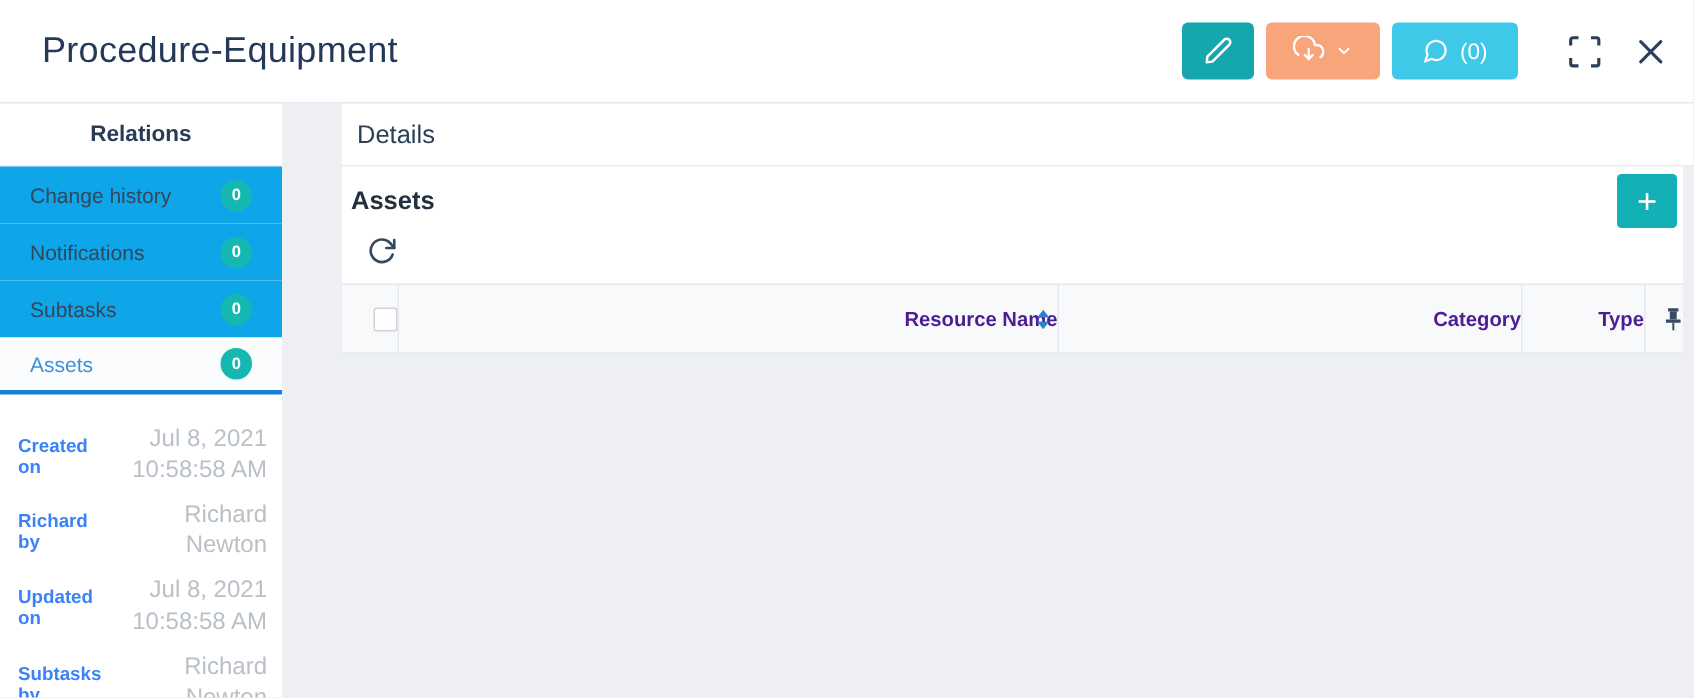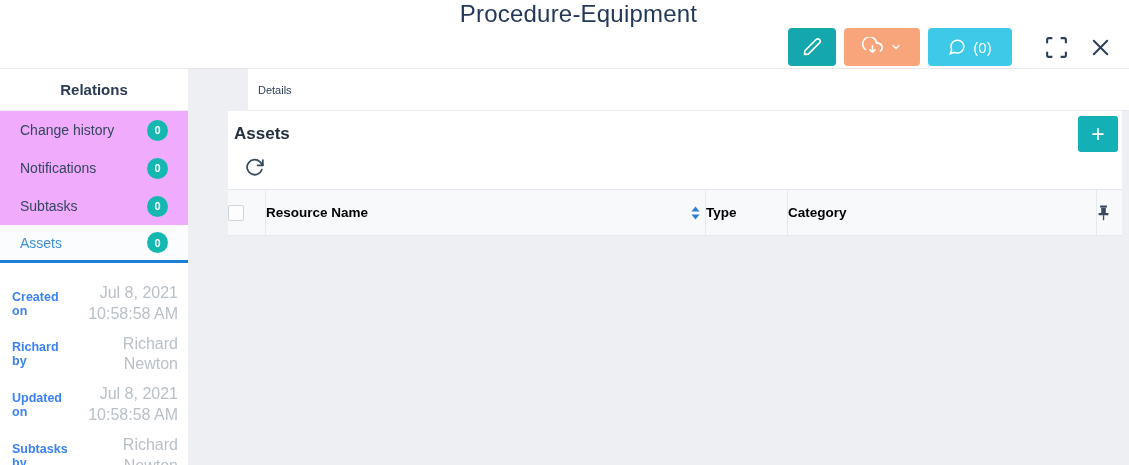--- a/index.html
+++ b/index.html
@@ -2,64 +2,64 @@
 <html><head>
 <meta charset="utf-8">
 <style>
   * { margin:0; padding:0; box-sizing:border-box; }
   html,body { width:1129px; height:465px; }
   body { font-family:"Liberation Sans","DejaVu Sans",sans-serif; background:#edeff2; overflow:hidden; }
   .app { position:relative; width:1129px; height:465px; background:#edeff2; }
 
   
   .header { position:absolute; top:0; left:0; width:100%; height:69px; background:#fff;
-            border-bottom:1px solid #e7e9ec; display:flex; align-items:center; z-index:5;flex-direction:column; }
+            border-bottom:1px solid #e7e9ec; display:flex; align-items:center; z-index:5; }
   .page-title { margin-left:28px; font-size:24px; font-weight:400; color:#24395a; letter-spacing:.2px; }
   .hbtns { margin-left:auto; display:flex; align-items:center; padding-right:17px; }
   .btn { height:38px; border:none; border-radius:4px; color:#fff; display:flex; align-items:center;
          justify-content:center; font-family:inherit; font-size:15px; cursor:pointer; margin-left:8px; }
   .btn-edit { width:48px; background:#14a7ae; margin-left:0; }
   .btn-export { width:76px; background:#f8a57c; gap:7px; }
   .btn-comments { width:84px; background:#3ec9e8; gap:7px; }
   .btn-complete { width:118px; background:#2ecb8e; gap:8px; }
   .iconbtn { background:none; border:none; padding:0; cursor:pointer; display:flex; align-items:center; }
   .iconbtn.fs { margin-left:32px; }
   .iconbtn.cl { margin-left:20px; }
 
   
   .sidebar { position:absolute; top:69px; left:0; width:188px; bottom:0; background:#fff; }
   .side-heading { height:42px; line-height:42px; text-align:center; font-weight:700; font-size:15px;
                   color:#2a3b55; border-bottom:1px solid #eceef1; }
   .side-item { height:38px; display:flex; align-items:center; padding:0 20px; font-size:14px;
-               color:#33465c; cursor:pointer; background:#f0abfc; }
+               color:#33465c; cursor:pointer; background:#0ea5e9; }
   .badge { margin-left:auto; min-width:21px; height:21px; border-radius:50%; background:#14b8b1;
            color:#fff; font-size:11px; font-weight:700; display:flex; align-items:center; justify-content:center; }
   .side-item.active { color:#3f8fd8; background:#fbfcfd; border-bottom:3px solid #1b7ed9; }
   .side-heading.own { margin-top:14px; height:40px; line-height:40px; }
   .own-fields { padding:20px 10px 0 12px; }
   .own-row { display:flex; align-items:center; margin-bottom:9px; }
   .own-label { font-size:12.5px; font-weight:700; color:#3b82f6; }
   .own-value { margin-left:auto; width:124px; text-align:right; font-size:16px; color:#b9c0c8; line-height:1.3; }
 
   
   .main { position:absolute; top:69px; left:228px; right:0; bottom:0; }
   .details-bar { height:42px; background:#fff; border-bottom:1px solid #e9ebee; display:flex;
-                 align-items:center; padding-left:10px; font-size:11px; color:#2b3f57; cursor:pointer;margin-left:20px; }
+                 align-items:center; padding-left:10px; font-size:17px; color:#2b3f57; cursor:pointer; }
   .assets-panel { background:#fff; margin-right:7px; }
   .assets-head { height:46px; display:flex; align-items:center; padding:0 4px 0 6px; }
   .assets-title { font-size:17px; font-weight:700; color:#22303f; }
   .add-btn { margin-left:auto; width:40px; height:36px; background:#13b1b6; border:none; border-radius:3px;
              color:#fff; font-size:23px; font-weight:400; line-height:1; cursor:pointer; font-family:inherit; }
   .refresh-row { height:30px; padding-left:16px; }
   .refresh-btn { background:none; border:none; padding:0; cursor:pointer; display:flex; }
 
   .table-head { margin-top:2px; height:47px; display:flex; background:#f7f9fb;
                 border-top:1px solid #e5e9ed; border-bottom:1px solid #e5e9ed; }
-  .cell { display:flex; align-items:center; justify-content:flex-start; font-size:13.5px; font-weight:700;
-          color:#000000; border-right:1px solid #e5e9ed; position:relative; }
+  .cell { display:flex; align-items:center; justify-content:flex-end; font-size:13.5px; font-weight:700;
+          color:#4c1d95; border-right:1px solid #e5e9ed; position:relative; }
   .cell-check { width:38px; }
   .cell-name { width:440px; }
   .cell-type { width:82px; }
   .cell-cat { width:309px; }
   .cell-pin { width:25px; border-right:none; cursor:pointer; }
   .checkbox { width:16px; height:16px; border:1px solid #cfd4d9; border-radius:2px; background:#fdfdfd;
               display:inline-block; cursor:pointer; }
   .sort { position:absolute; right:5px; top:50%; transform:translateY(-50%); display:flex; cursor:pointer; }
 </style>
 </head>
@@ -187,22 +187,22 @@
         </div>
         <div class="cell cell-name">
           <span>Resource Name</span>
           <span class="sort">
             <svg width="9" height="14" viewBox="0 0 9 14">
                 <path d="M4.5 0.5 L8.5 5.6 H0.5 Z" fill="#2f7fd1"></path>
                 <path d="M4.5 13.5 L0.5 8.4 H8.5 Z" fill="#2f7fd1"></path>
               </svg>
           </span>
         </div>
+        <div class="cell cell-cat">Category</div>
         <div class="cell cell-type">Type</div>
-        <div class="cell cell-cat">Category</div>
         <div class="cell cell-pin">
           <span style="display:flex">
             <svg width="13" height="16" viewBox="0 0 13 16" fill="#3a4a63">
                 <rect x="3" y="0.5" width="7" height="2.1" rx="0.4"></rect>
                 <rect x="4.2" y="2.6" width="4.6" height="5.4"></rect>
                 <rect x="1.6" y="8" width="9.8" height="2.2" rx="0.4"></rect>
                 <rect x="5.9" y="10.2" width="1.3" height="5"></rect>
               </svg>
           </span>
         </div>

